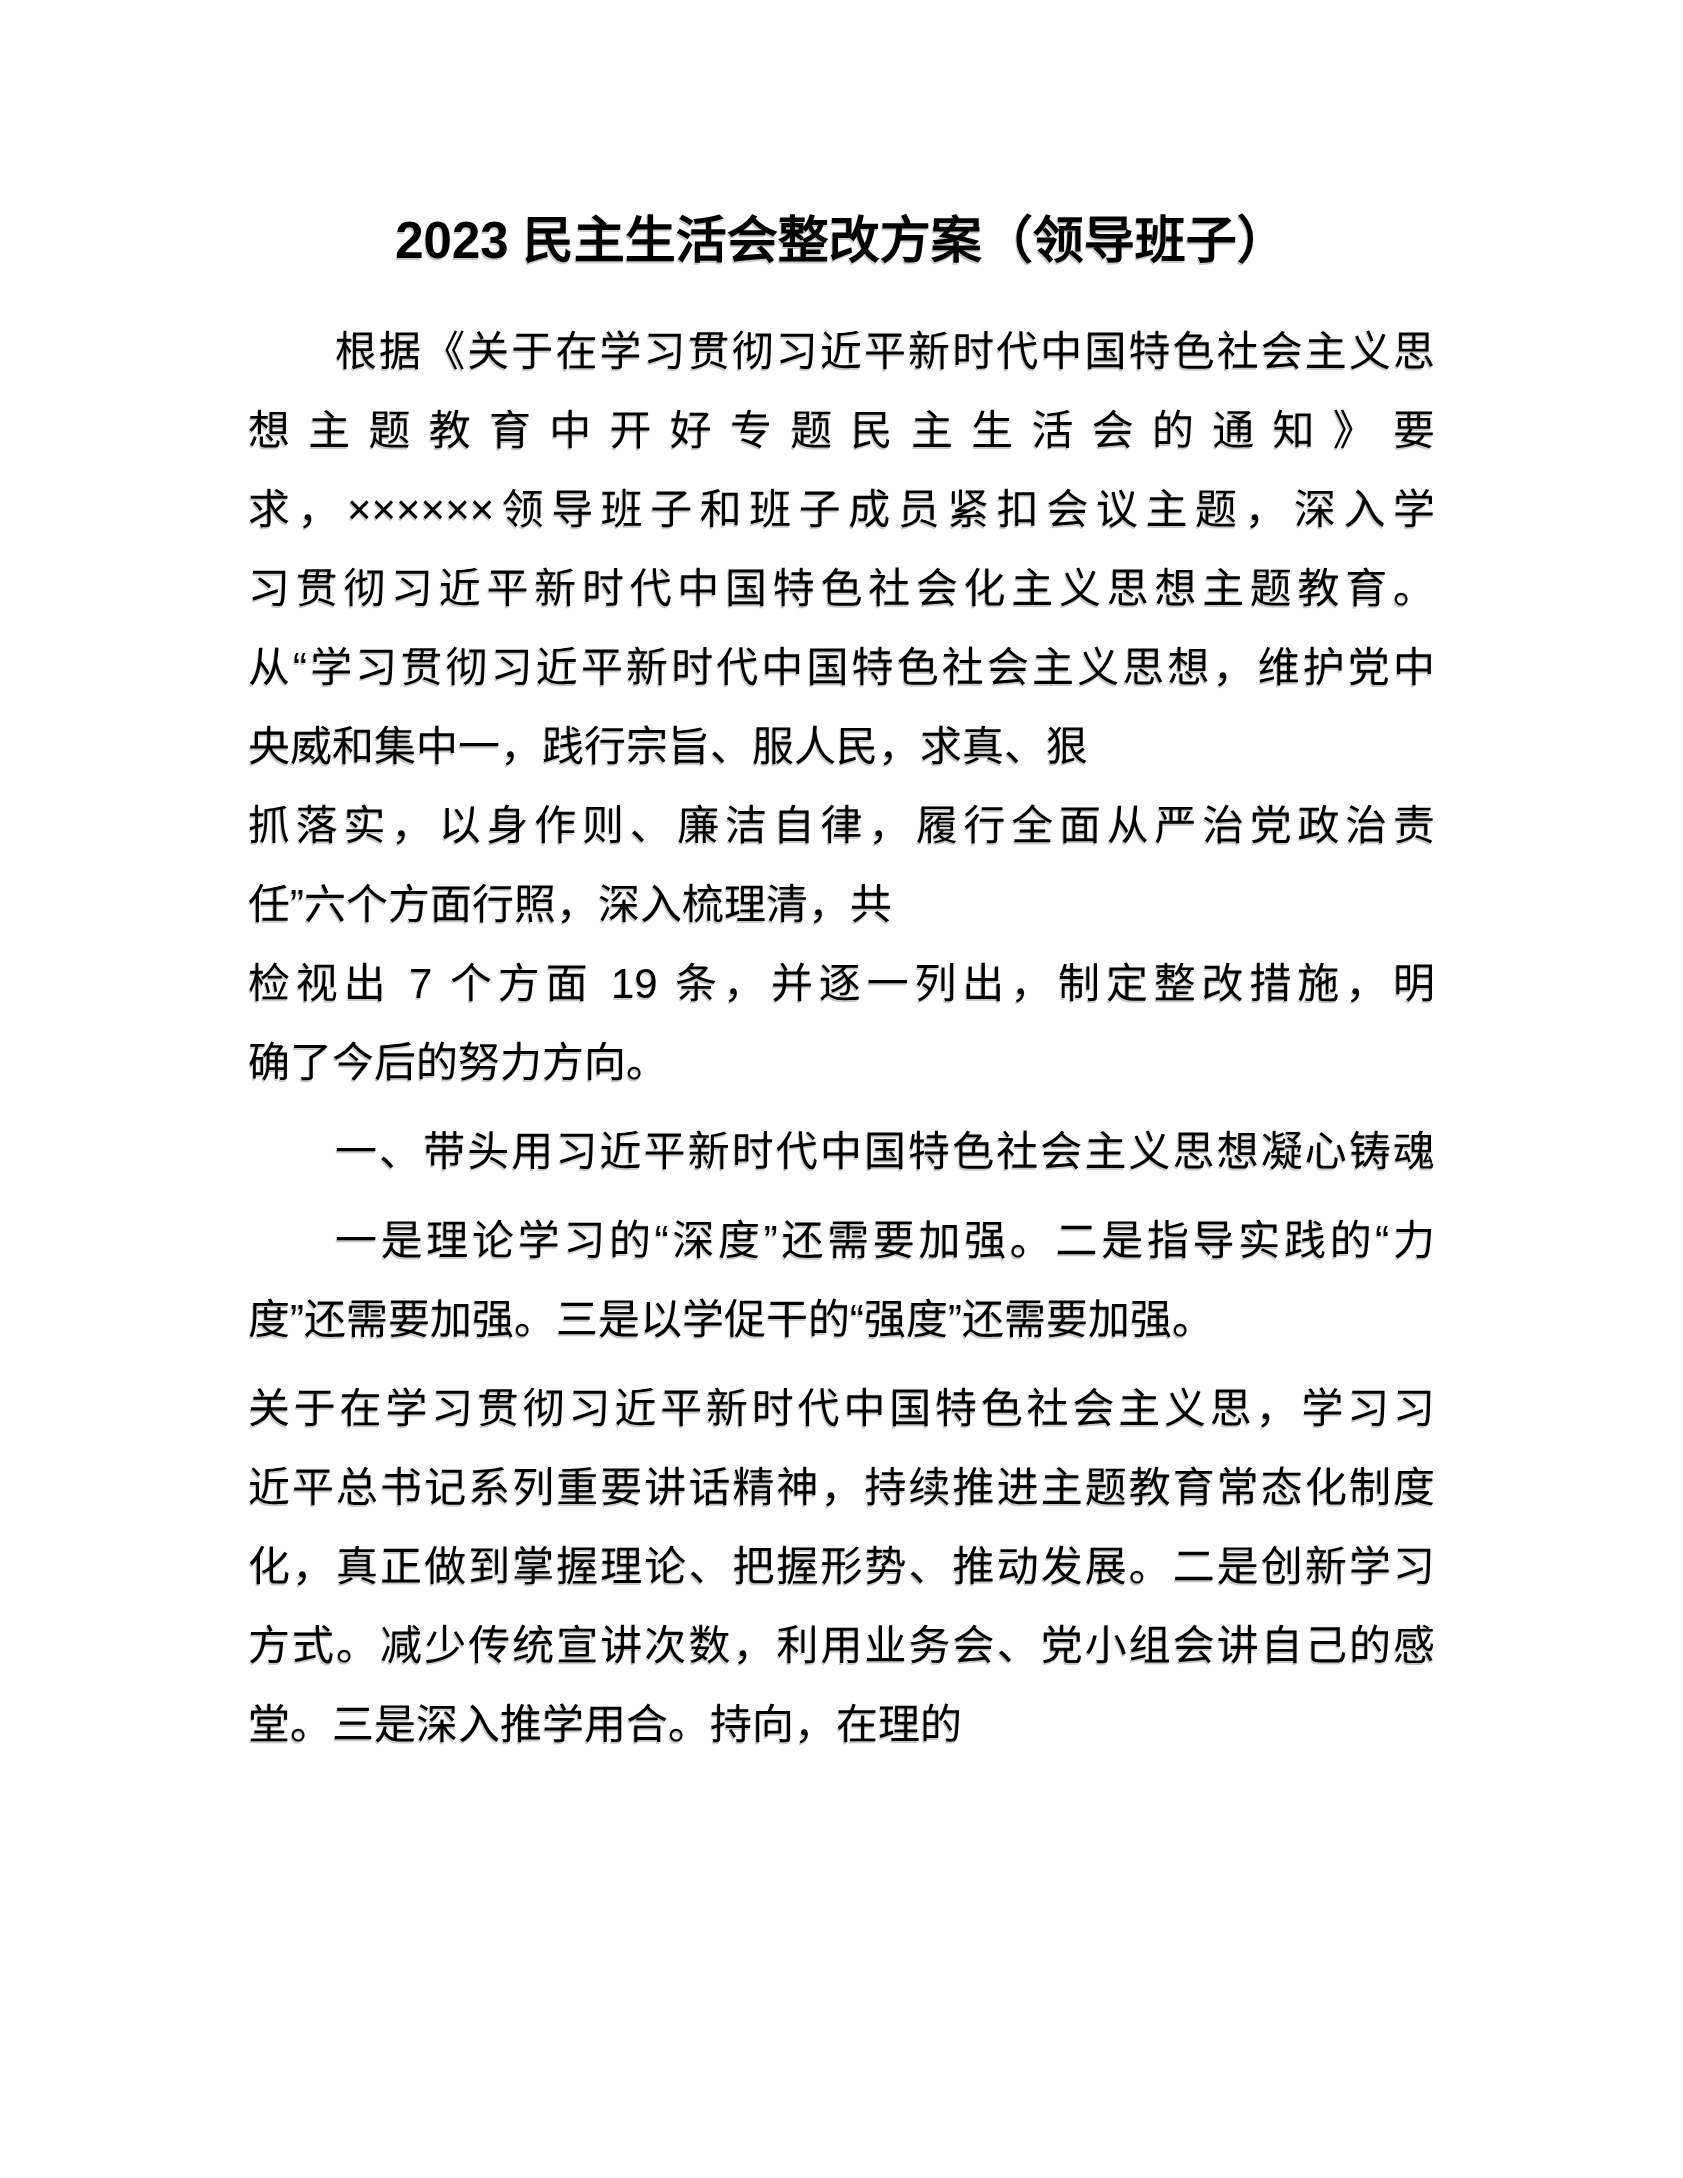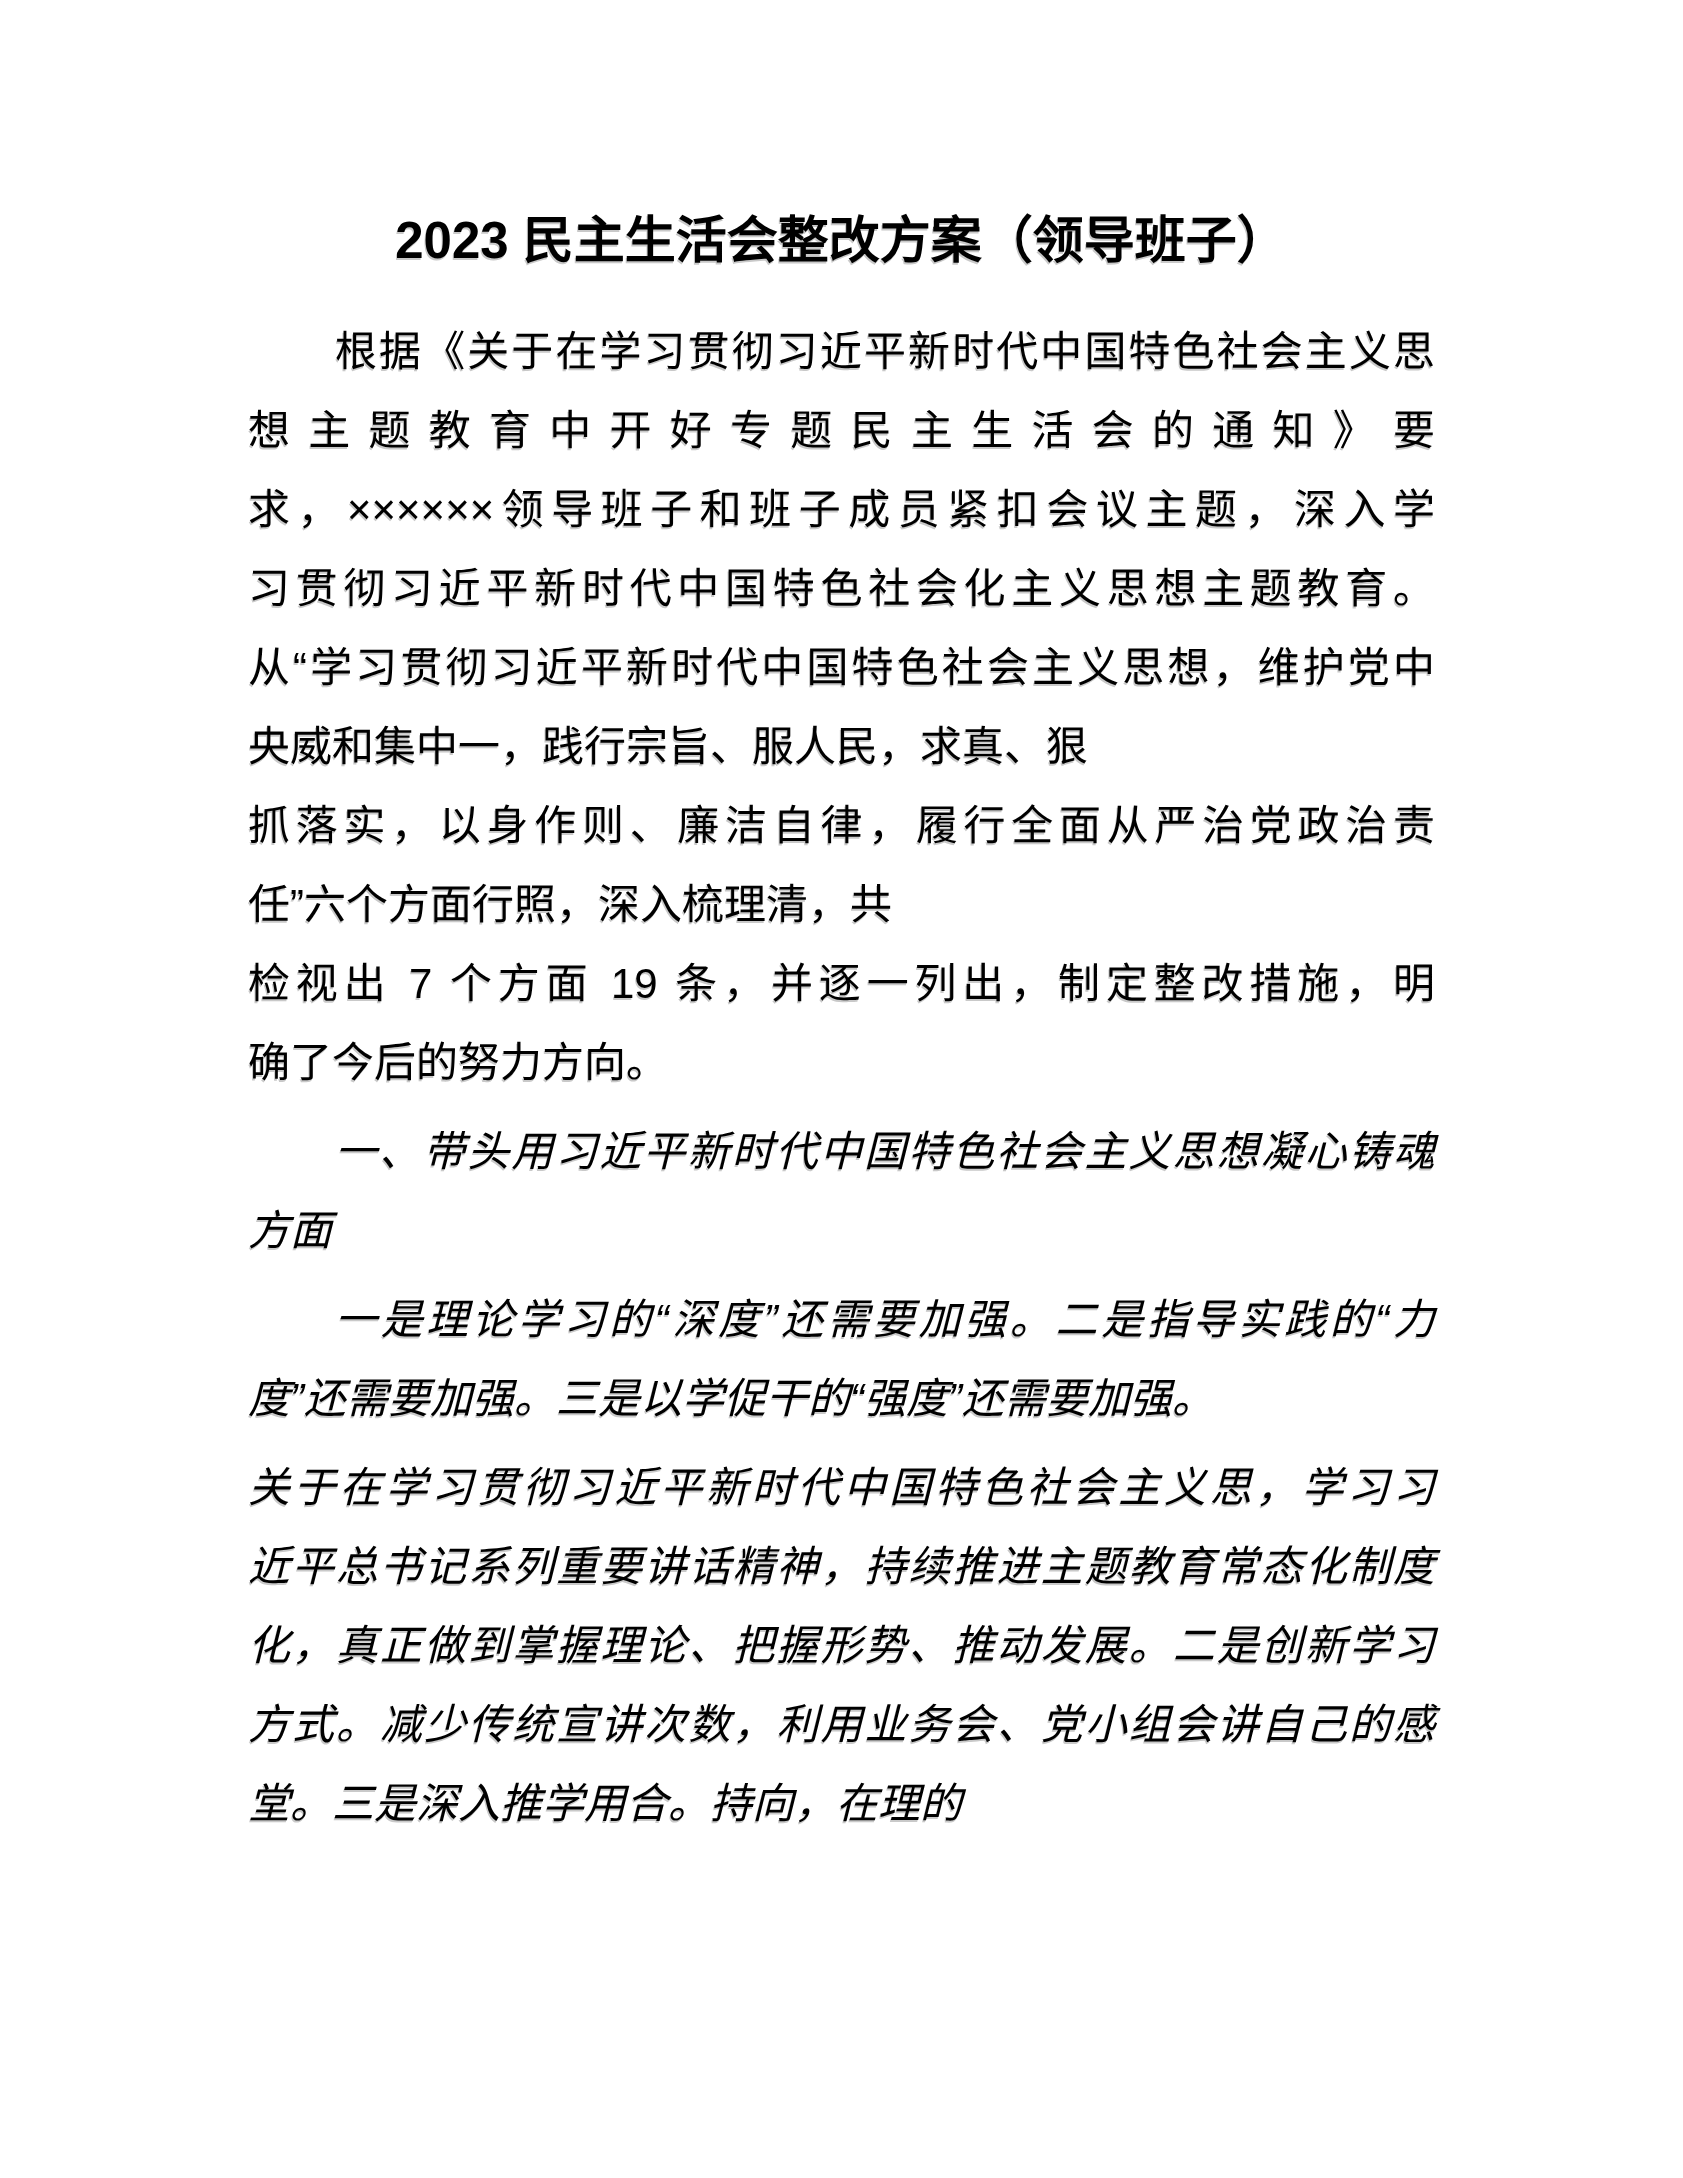--- a/index.html
+++ b/index.html
@@ -25,21 +25,20 @@
     line-height: 75px;
     text-align: center;
     margin: 0 0 34px 0;
     white-space: nowrap;
   }
   .para {
     margin: 0;
   }
   .para + .para {
     margin-top: 10px;
-    font-style: italic;
   }
   .line {
     font-size: 42px;
     line-height: 79px;
     height: 79px;
     text-align: left;
     white-space: nowrap;
   }
   .line.stretch {
     white-space: normal;
@@ -66,21 +65,20 @@
     <div class="line stretch">从“学习贯彻习近平新时代中国特色社会主义思想，维护党中</div>
     <div class="line">央威和集中一，践行宗旨、服人民，求真、狠</div>
     <div class="line stretch">抓落实，以身作则、廉洁自律，履行全面从严治党政治责</div>
     <div class="line">任”六个方面行照，深入梳理清，共</div>
     <div class="line stretch">检视出 7 个方面 19 条，并逐一列出，制定整改措施，明</div>
     <div class="line">确了今后的努力方向。</div>
   </div>
 
   <div class="para">
     <div class="line indent stretch">一、带头用习近平新时代中国特色社会主义思想凝心铸魂</div>
-    <div class="line">方面</div>
   </div>
 
   <div class="para">
     <div class="line indent stretch">一是理论学习的“深度”还需要加强。二是指导实践的“力</div>
     <div class="line">度”还需要加强。三是以学促干的“强度”还需要加强。</div>
   </div>
 
   <div class="para">
     <div class="line stretch">关于在学习贯彻习近平新时代中国特色社会主义思，学习习</div>
     <div class="line stretch">近平总书记系列重要讲话精神，持续推进主题教育常态化制度</div>

